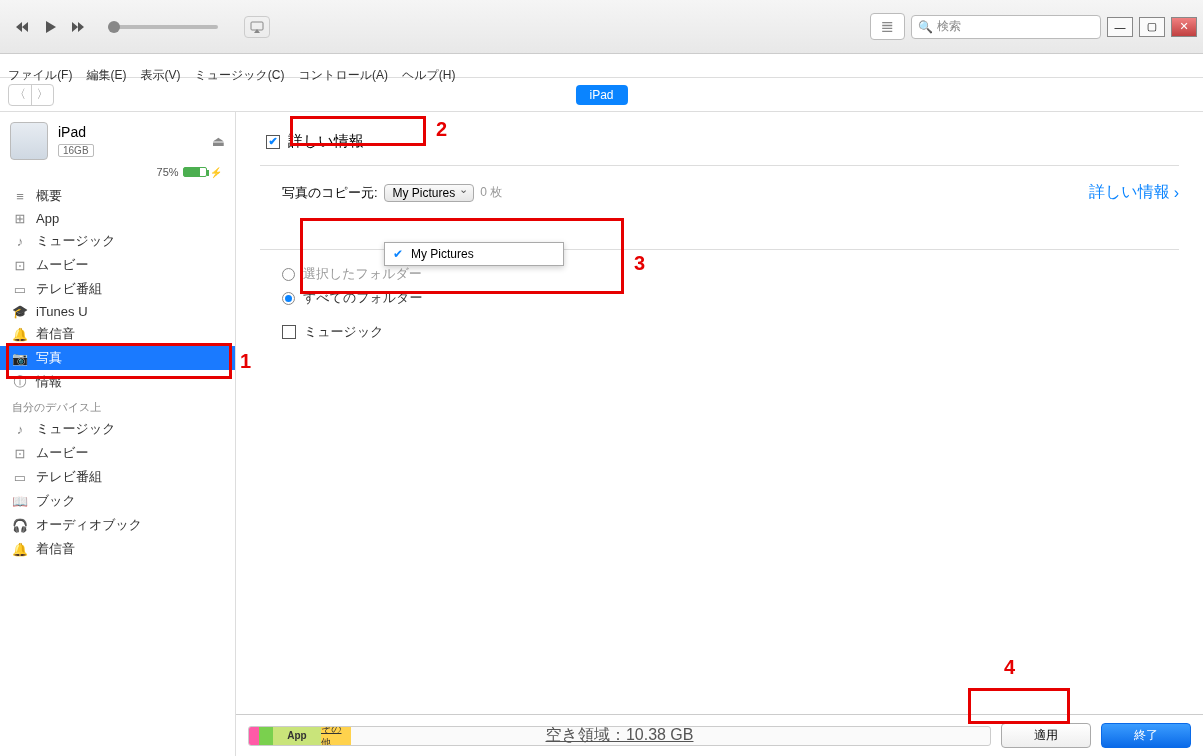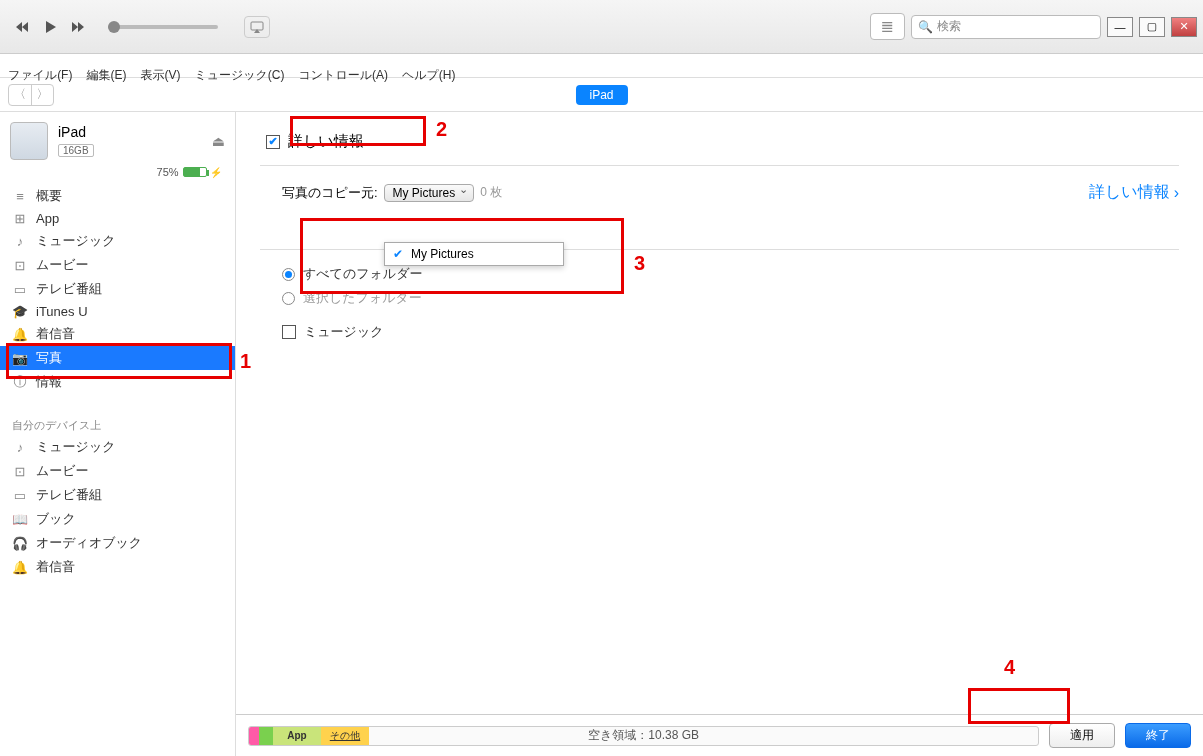--- a/index.html
+++ b/index.html
@@ -70,23 +70,23 @@
 .option-row.disabled { color: #999; }
 
 
 .footer { position: absolute; bottom: 0; left: 0; right: 0; border-top: 1px solid #ccc; }
 .footer-inner { display: flex; align-items: center; padding: 8px 12px; gap: 10px; }
 .capacity { flex: 1; height: 20px; border: 1px solid #ccc; border-radius: 3px; display: flex; overflow: hidden; position: relative; background: #fafafa; align-items: center; }
 .seg { height: 100%; }
 .seg.pink { background: #ff5aa7; width: 10px; }
 .seg.green { background: #7ad04e; width: 14px; }
 .seg.app { background: #c9e47a; width: 48px; display: flex; align-items: center; justify-content: center; font-size: 10px; font-weight: bold; color: #333; }
-.seg.other { background: #ffd24d; width: 48px; display: flex; align-items: center; justify-content: center; font-size: 10px; color: #333; text-decoration: underline; }
-.free-label { position: absolute; left: 50%; transform: translateX(-50%); font-size: 12px; color: #555; }
-.btn { padding: 3px 20px; border: 1px solid #aaa; border-radius: 4px; background: linear-gradient(#fff,#eee); font-size: 12px; }
+.seg.other { background: #ffd24d; width: 30px; display: flex; align-items: center; justify-content: center; font-size: 10px; color: #333; text-decoration: underline; }
+.free-label { position: absolute; left: 50%; transform: translateX(-50%); font-size: 16px; color: #555; text-decoration: underline; }
+.btn { padding: 3px 32px; border: 1px solid #aaa; border-radius: 4px; background: linear-gradient(#fff,#eee); font-size: 12px; }
 .btn.primary { background: linear-gradient(#3b9dff,#0a6ae8); color: #fff; border-color: #0a6ae8; }
 
 
 .annot { position: absolute; border: 3px solid #e60000; pointer-events: none; }
 .annot-label { position: absolute; color: #e60000; font-weight: bold; font-size: 20px; pointer-events: none; }
 .icon-svg { width: 16px; height: 16px; }
 </style>
 </head>
 <body>
 
@@ -192,21 +192,21 @@
       </div>
     <div class="sbitem selected">
         <span class="ico">📷</span>
         <span>写真</span>
       </div>
     <div class="sbitem">
         <span class="ico">ⓘ</span>
         <span>情報</span>
       </div>
 
-    <div class="section-label" style="margin-top:18px">自分のデバイス上</div>
+    <div class="section-label" style="margin-top:0">自分のデバイス上</div>
     <div class="sbitem">
         <span class="ico">♪</span>
         <span>ミュージック</span>
       </div>
     <div class="sbitem">
         <span class="ico">⊡</span>
         <span>ムービー</span>
       </div>
     <div class="sbitem">
         <span class="ico">▭</span>
@@ -241,27 +241,27 @@
           <span>詳しい情報</span>
           <span>›</span>
         </span>
     </div>
 
     <div class="dropdown" style="left:148px; top:130px;">
       <div class="opt"><span class="chkmark">✔</span><span>My Pictures</span></div>
     </div>
 
     <hr class="sep" style="margin-top:46px;">
+    <div class="option-row disabled">
+      <span class="radio"></span>
+      <span>選択したフォルダー</span>
+    </div>
     <div class="option-row">
       <span class="radio sel"></span>
       <span>すべてのフォルダー</span>
-    </div>
-    <div class="option-row disabled">
-      <span class="radio"></span>
-      <span>選択したフォルダー</span>
     </div>
     <div class="option-row" style="margin-top:10px;">
       <span class="chk" style="color:transparent">✔</span>
       <span>ミュージック</span>
     </div>
 
     <div class="footer">
       <div class="footer-inner">
         <div class="capacity">
           <div class="seg pink"></div>

